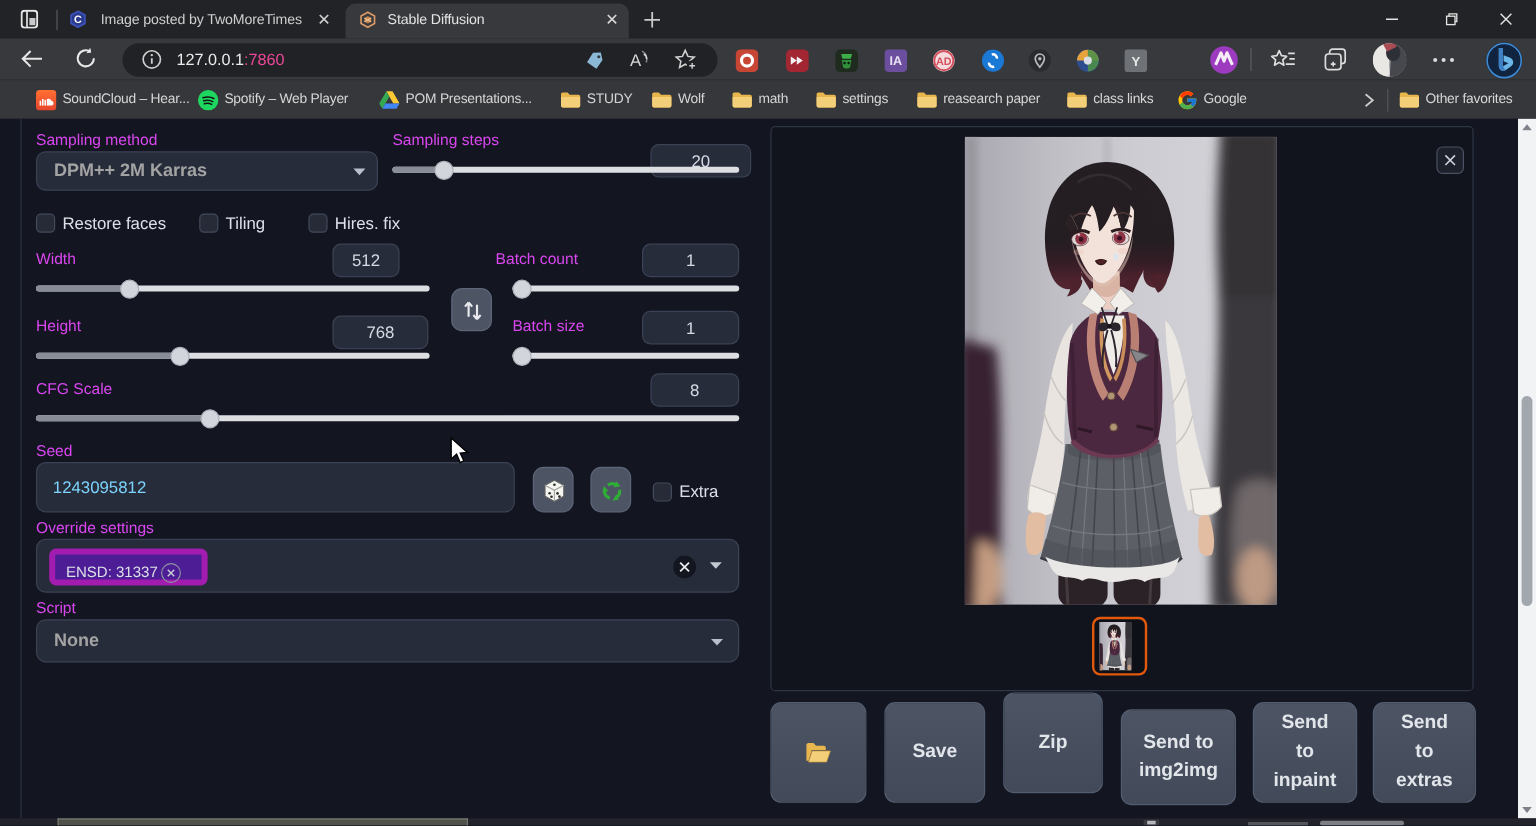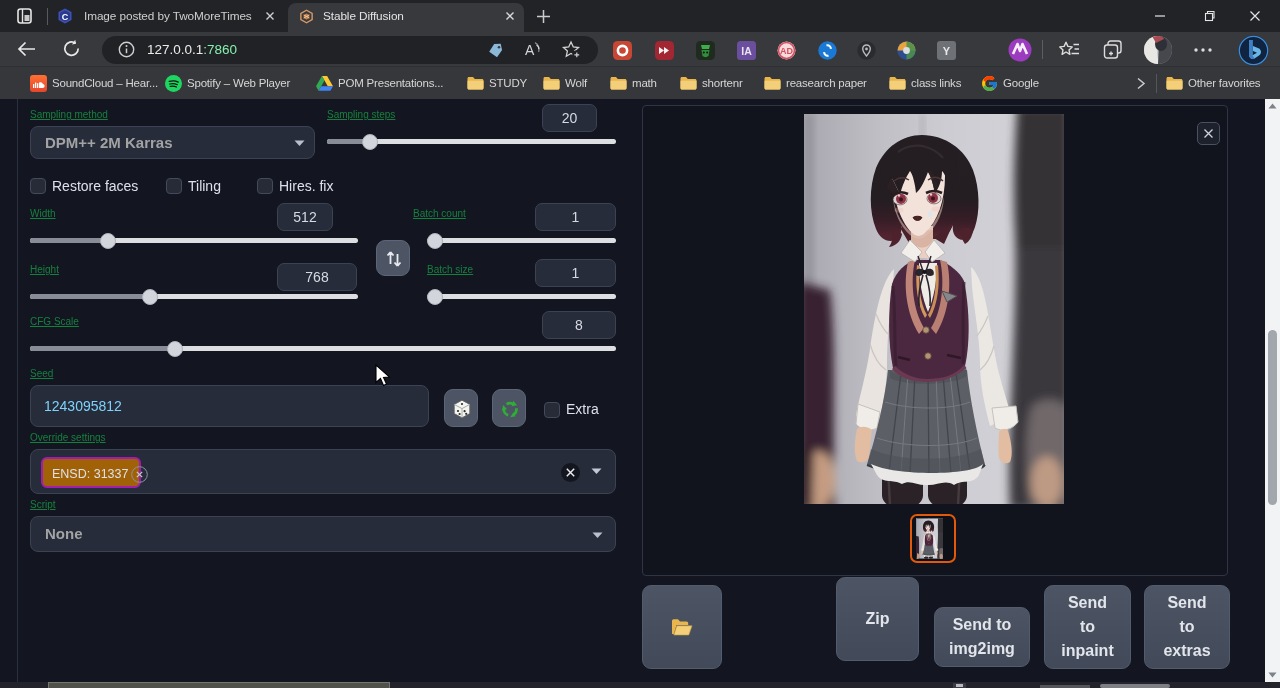--- a/index.html
+++ b/index.html
@@ -9,21 +9,21 @@
   
   #tabstrip { position:absolute; left:0; top:0; width:1280px; height:32px; background:#222326; }
   #toolbar  { position:absolute; left:0; top:32px; width:1280px; height:34px; background:#38393d; }
   #favbar   { position:absolute; left:0; top:66px; width:1280px; height:33px; background:#36373b; border-top:1px solid #2f3033;}
   .tabtxt { color:#cfcfcf; font-size:11.8px; letter-spacing:-0.1px; }
   .favtxt { color:#d6d6d6; font-size:11.5px; letter-spacing:-0.2px; }
   #activetab { position:absolute; left:288px; top:3px; width:236px; height:29px; background:#38393d; border-radius:8px 8px 0 0; }
   #addrpill { position:absolute; left:102px; top:4px; width:496px; height:28px; background:#212225; border-radius:14px; }
   
   #page { position:absolute; left:0; top:99px; width:1280px; height:583px; background:#131621; }
-  .lbl { position:absolute; color:#15803d; font-size:10px;text-decoration:underline; }
+  .lbl { position:absolute; color:#d946ef; font-size:13px; }
   .box { position:absolute; background:#262c3a; border:1px solid #3b4254; border-radius:8px; }
   .numbox { position:absolute; background:#262c3a; border:1px solid #3b4254; border-radius:7px; color:#d6dae3; font-size:14px; text-align:center; }
   .ddtxt { color:#a3a3a3; font-size:15px;font-weight:bold; }
   .cb { position:absolute; width:16px; height:16px; background:#272b38; border:1px solid #434a5c; border-radius:4px; }
   .cblbl { position:absolute; color:#dde0e8; font-size:14px; }
   .track { position:absolute; height:5px; border-radius:3px; background:#dcdee2; }
   .fill { position:absolute; height:5px; border-radius:3px 0 0 3px; background:#878c96; }
   .knob { position:absolute; width:16px; height:16px; border-radius:50%; background:#d2d5db; border:1px solid #aeb2ba; }
   .gbtn { position:absolute; background:#4d5565; border:1px solid #5d6578; border-radius:9px; }
   .bigbtn { position:absolute; background:linear-gradient(180deg,#4d5565 0%,#424a5a 100%); border:1px solid #525c6f; border-radius:9px; color:#e2e5ea; font-weight:700; font-size:16px; display:flex; align-items:center; justify-content:center; text-align:center; line-height:24px; }
@@ -83,21 +83,21 @@
   <svg class="abs" style="left:62px;top:7px" width="19" height="19" viewBox="0 0 19 19">
         <path d="M16.2 9.5 A6.7 6.7 0 1 1 13.5 4.2" fill="none" stroke="#e8e8e8" stroke-width="1.7"></path>
         <path d="M13.2 0.8 L14 4.8 L10 5.4 Z" fill="#e8e8e8"></path>
       </svg>
   <div id="addrpill">
     <svg class="abs" style="left:16px;top:5px" width="17" height="17" viewBox="0 0 17 17">
       <circle cx="8.5" cy="8.5" r="7.2" fill="none" stroke="#cfcfcf" stroke-width="1.4"></circle>
       <path d="M8.5 7.5 V12.2" stroke="#cfcfcf" stroke-width="1.5"></path>
           <circle cx="8.5" cy="4.9" r="1" fill="#cfcfcf"></circle>
     </svg>
-    <div class="abs" style="left:45px;top:6px;font-size:13.5px;color:#ececec">127.0.0.1<span style="color:#86efac">:7860</span></div>
+    <div class="abs" style="left:45px;top:6px;font-size:13.5px;color:#ececec">127.0.0.1<span style="color:#ec4899">:7860</span></div>
     <svg class="abs" style="left:384px;top:5px" width="19" height="18" viewBox="0 0 19 18">
       <path d="M3 10 L9 3 L15.5 3.5 L16 10 L10 16.5 Z" fill="#8cb8d8" transform="rotate(-8 9 9)"></path>
       <circle cx="13" cy="6.3" r="1.3" fill="#38393d"></circle>
     </svg>
     <svg class="abs" style="left:421px;top:5px" width="20" height="18" viewBox="0 0 20 18">
       <text x="2" y="14" font-size="14" fill="#d6d6d6" font-family="Liberation Sans">A</text>
       <path d="M13.5 4 A4.5 4.5 0 0 1 15.8 8.3" fill="none" stroke="#d6d6d6" stroke-width="1.2"></path>
       <path d="M12 1.6 A7.5 7.5 0 0 1 15.6 11" fill="none" stroke="#d6d6d6" stroke-width="1.2" opacity="0.6"></path>
     </svg>
     <svg class="abs" style="left:459px;top:4px" width="21" height="20" viewBox="0 0 21 20">
@@ -229,21 +229,21 @@
         <use href="#folderico"></use>
       </svg>
   <div class="abs favtxt" style="left:565px;top:10px">Wolf</div>
   <svg class="abs fold" style="left:610px;top:9px" width="17" height="14" viewBox="0 0 17 14">
         <use href="#folderico"></use>
       </svg>
   <div class="abs favtxt" style="left:632px;top:10px">math</div>
   <svg class="abs fold" style="left:680px;top:9px" width="17" height="14" viewBox="0 0 17 14">
         <use href="#folderico"></use>
       </svg>
-  <div class="abs favtxt" style="left:702px;top:10px">shortenr</div>
+  <div class="abs favtxt" style="left:702px;top:10px">settings</div>
   <svg class="abs fold" style="left:764px;top:9px" width="17" height="14" viewBox="0 0 17 14">
         <use href="#folderico"></use>
       </svg>
   <div class="abs favtxt" style="left:786px;top:10px">reasearch paper</div>
   <svg class="abs fold" style="left:889px;top:9px" width="17" height="14" viewBox="0 0 17 14">
         <use href="#folderico"></use>
       </svg>
   <div class="abs favtxt" style="left:911px;top:10px">class links</div>
   <svg class="abs" style="left:981px;top:8px" width="17" height="17" viewBox="0 0 48 48">
     <path fill="#ffc107" d="M43.6 20H24v8.5h11.3C33.7 33.4 29.3 36 24 36c-6.6 0-12-5.4-12-12s5.4-12 12-12c3.1 0 5.9 1.2 8 3l6-6C34.5 5.1 29.6 3 24 3 12.4 3 3 12.4 3 24s9.4 21 21 21 21-9.4 21-21c0-1.4-.2-2.7-.4-4z"></path>
@@ -275,21 +275,21 @@
 
   <div class="lbl" style="left:30px;top:10px">Sampling method</div>
   <div class="box" style="left:30px;top:27px;width:285px;height:33px">
     <div class="ddtxt abs" style="left:14px;top:7px">DPM++ 2M Karras</div>
     <svg class="abs" style="left:263px;top:13px" width="11" height="7" viewBox="0 0 11 7">
           <path d="M0.5 0.5 L5.5 6 L10.5 0.5 Z" fill="#b9bfcb"></path>
         </svg>
   </div>
 
   <div class="lbl" style="left:327px;top:10px">Sampling steps</div>
-  <div class="numbox" style="left:542px;top:5px;width:55px;height:28px;line-height:27px">20</div>
+  <div class="numbox" style="left:542px;top:21px;width:84px;height:28px;line-height:27px">20</div>
   <div class="track" style="left:327px;top:40px;width:289px"></div>
   <div class="fill" style="left:327px;top:40px;width:40px"></div>
   <div class="knob" style="left:362px;top:35px"></div>
 
   <div class="cb" style="left:30px;top:79px"></div>
       <div class="cblbl" style="left:52px;top:79px">Restore faces</div>
   <div class="cb" style="left:166px;top:79px"></div>
       <div class="cblbl" style="left:188px;top:79px">Tiling</div>
   <div class="cb" style="left:257px;top:79px"></div>
       <div class="cblbl" style="left:279px;top:79px">Hires. fix</div>
@@ -356,21 +356,21 @@
         <path d="M15.6 17.2 L10.2 18.3 L13.4 13.4 Z"></path>
         <path d="M1.9 11.4 L3.2 5.9 L7 10.2 Z"></path>
       </g>
     </svg>
   </div>
   <div class="cb" style="left:544px;top:303px"></div>
       <div class="cblbl" style="left:566px;top:302px">Extra</div>
 
   <div class="lbl" style="left:30px;top:333px">Override settings</div>
   <div class="box" style="left:30px;top:350px;width:586px;height:45px">
-    <div class="abs" style="left:10px;top:7px;width:100px;height:31px;background:#a16207;border:2px solid #a21caf;border-radius:6px">
+    <div class="abs" style="left:10px;top:7px;width:132px;height:31px;background:#4c1d95;border:5px solid #a21caf;border-radius:6px">
       <div class="abs" style="left:9px;top:8px;font-size:12.5px;color:#dde0e8">ENSD: 31337</div>
       <svg class="abs" style="left:88px;top:7px" width="17" height="17" viewBox="0 0 17 17">
             <circle cx="8.5" cy="8.5" r="7.8" fill="none" stroke="#8d93a0" stroke-width="1"></circle>
             <path d="M5.8 5.8 L11.2 11.2 M11.2 5.8 L5.8 11.2" stroke="#c7ccd6" stroke-width="1.2"></path>
           </svg>
     </div>
     <svg class="abs" style="left:530px;top:13px" width="19" height="19" viewBox="0 0 19 19">
           <circle cx="9.5" cy="9.5" r="9.5" fill="#13161f"></circle>
           <path d="M5.8 5.8 L13.2 13.2 M13.2 5.8 L5.8 13.2" stroke="#e8eaee" stroke-width="1.5"></path>
         </svg>
@@ -407,22 +407,23 @@
           <use href="#girlimg"></use>
         </svg>
   </div>
 
   <div class="bigbtn" style="left:642px;top:486px;width:80px;height:84px">
     <svg width="22" height="19" viewBox="0 0 22 19">
       <path d="M1 3 C1 2 1.7 1.2 2.7 1.2 H7 L9 3.4 H15.5 C16.5 3.4 17.2 4.2 17.2 5.2 V7 H5.5 L2.8 16 H1 Z" fill="#e8b64c"></path>
       <path d="M5.8 7.8 H21 L17.8 17 H2.8 Z" fill="#f4cf7a" stroke="#c79b3b" stroke-width="0.6"></path>
     </svg>
   </div>
+  <div class="bigbtn" style="left:737px;top:486px;width:84px;height:84px">Save</div>
   <div class="bigbtn" style="left:836px;top:478px;width:83px;height:84px">Zip</div>
-  <div class="bigbtn" style="left:934px;top:508px;width:96px;height:60px">Send to<br>img2img</div>
+  <div class="bigbtn" style="left:934px;top:492px;width:96px;height:80px">Send to<br>img2img</div>
   <div class="bigbtn" style="left:1044px;top:486px;width:87px;height:84px">Send<br>to<br>inpaint</div>
   <div class="bigbtn" style="left:1144px;top:486px;width:86px;height:84px">Send<br>to<br>extras</div>
 
   <div class="abs" style="left:1265px;top:0;width:15px;height:583px;background:#f2f3f5">
     <svg class="abs" style="left:3px;top:4px" width="9" height="6" viewBox="0 0 9 6">
           <path d="M4.5 0.5 L8.5 5.5 H0.5 Z" fill="#7d818a"></path>
         </svg>
     <div class="abs" style="left:3px;top:231px;width:9px;height:175px;background:#a2a6ad;border-radius:5px"></div>
     <svg class="abs" style="left:3px;top:573px" width="9" height="6" viewBox="0 0 9 6">
           <path d="M4.5 5.5 L8.5 0.5 H0.5 Z" fill="#7d818a"></path>

